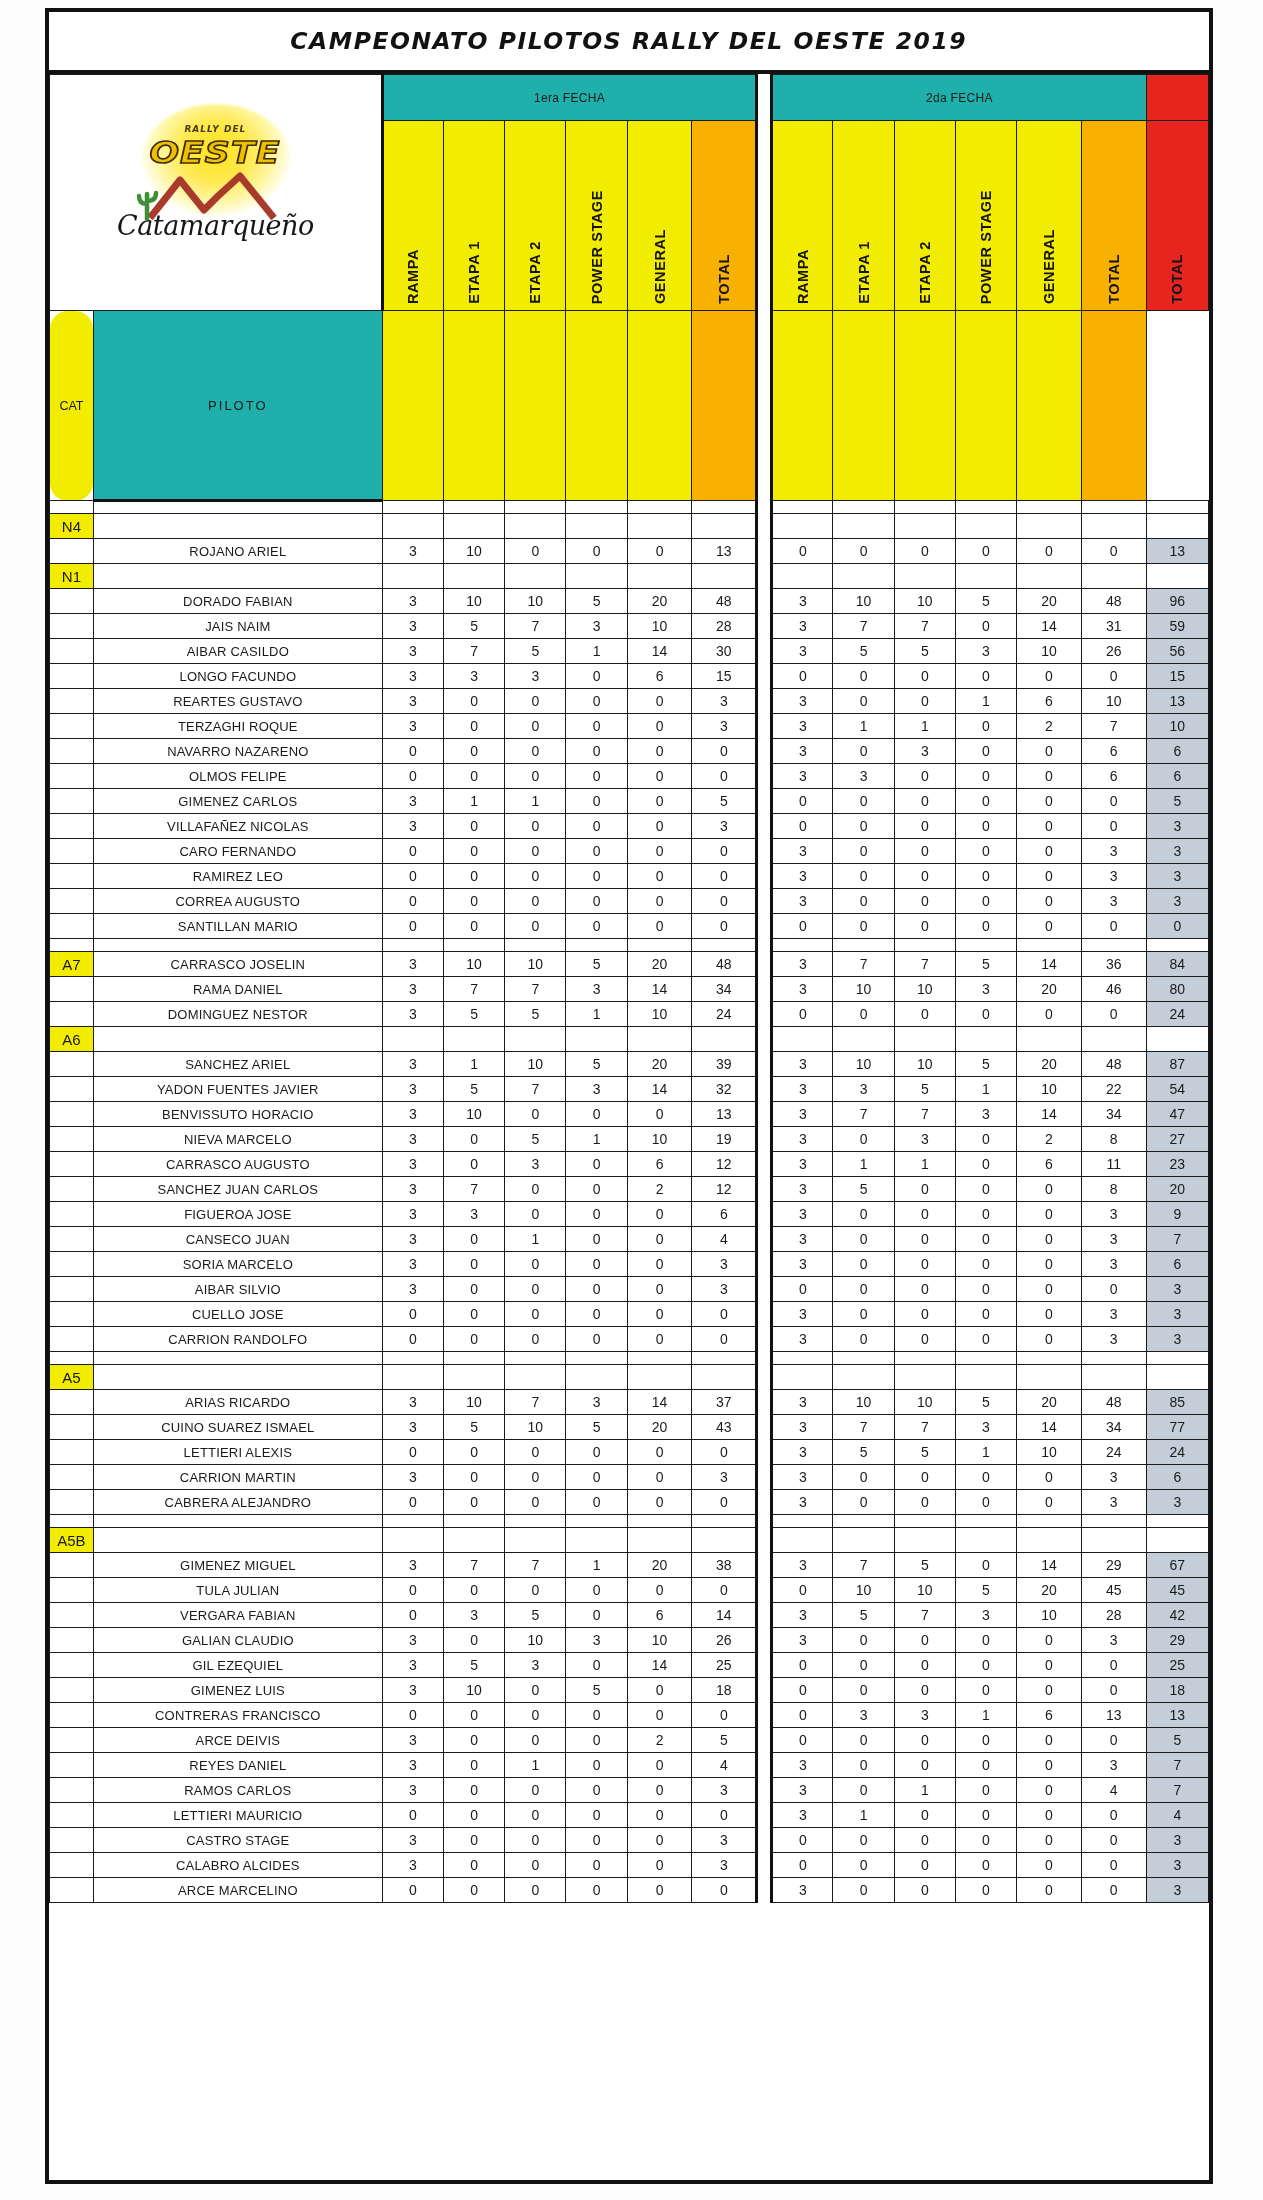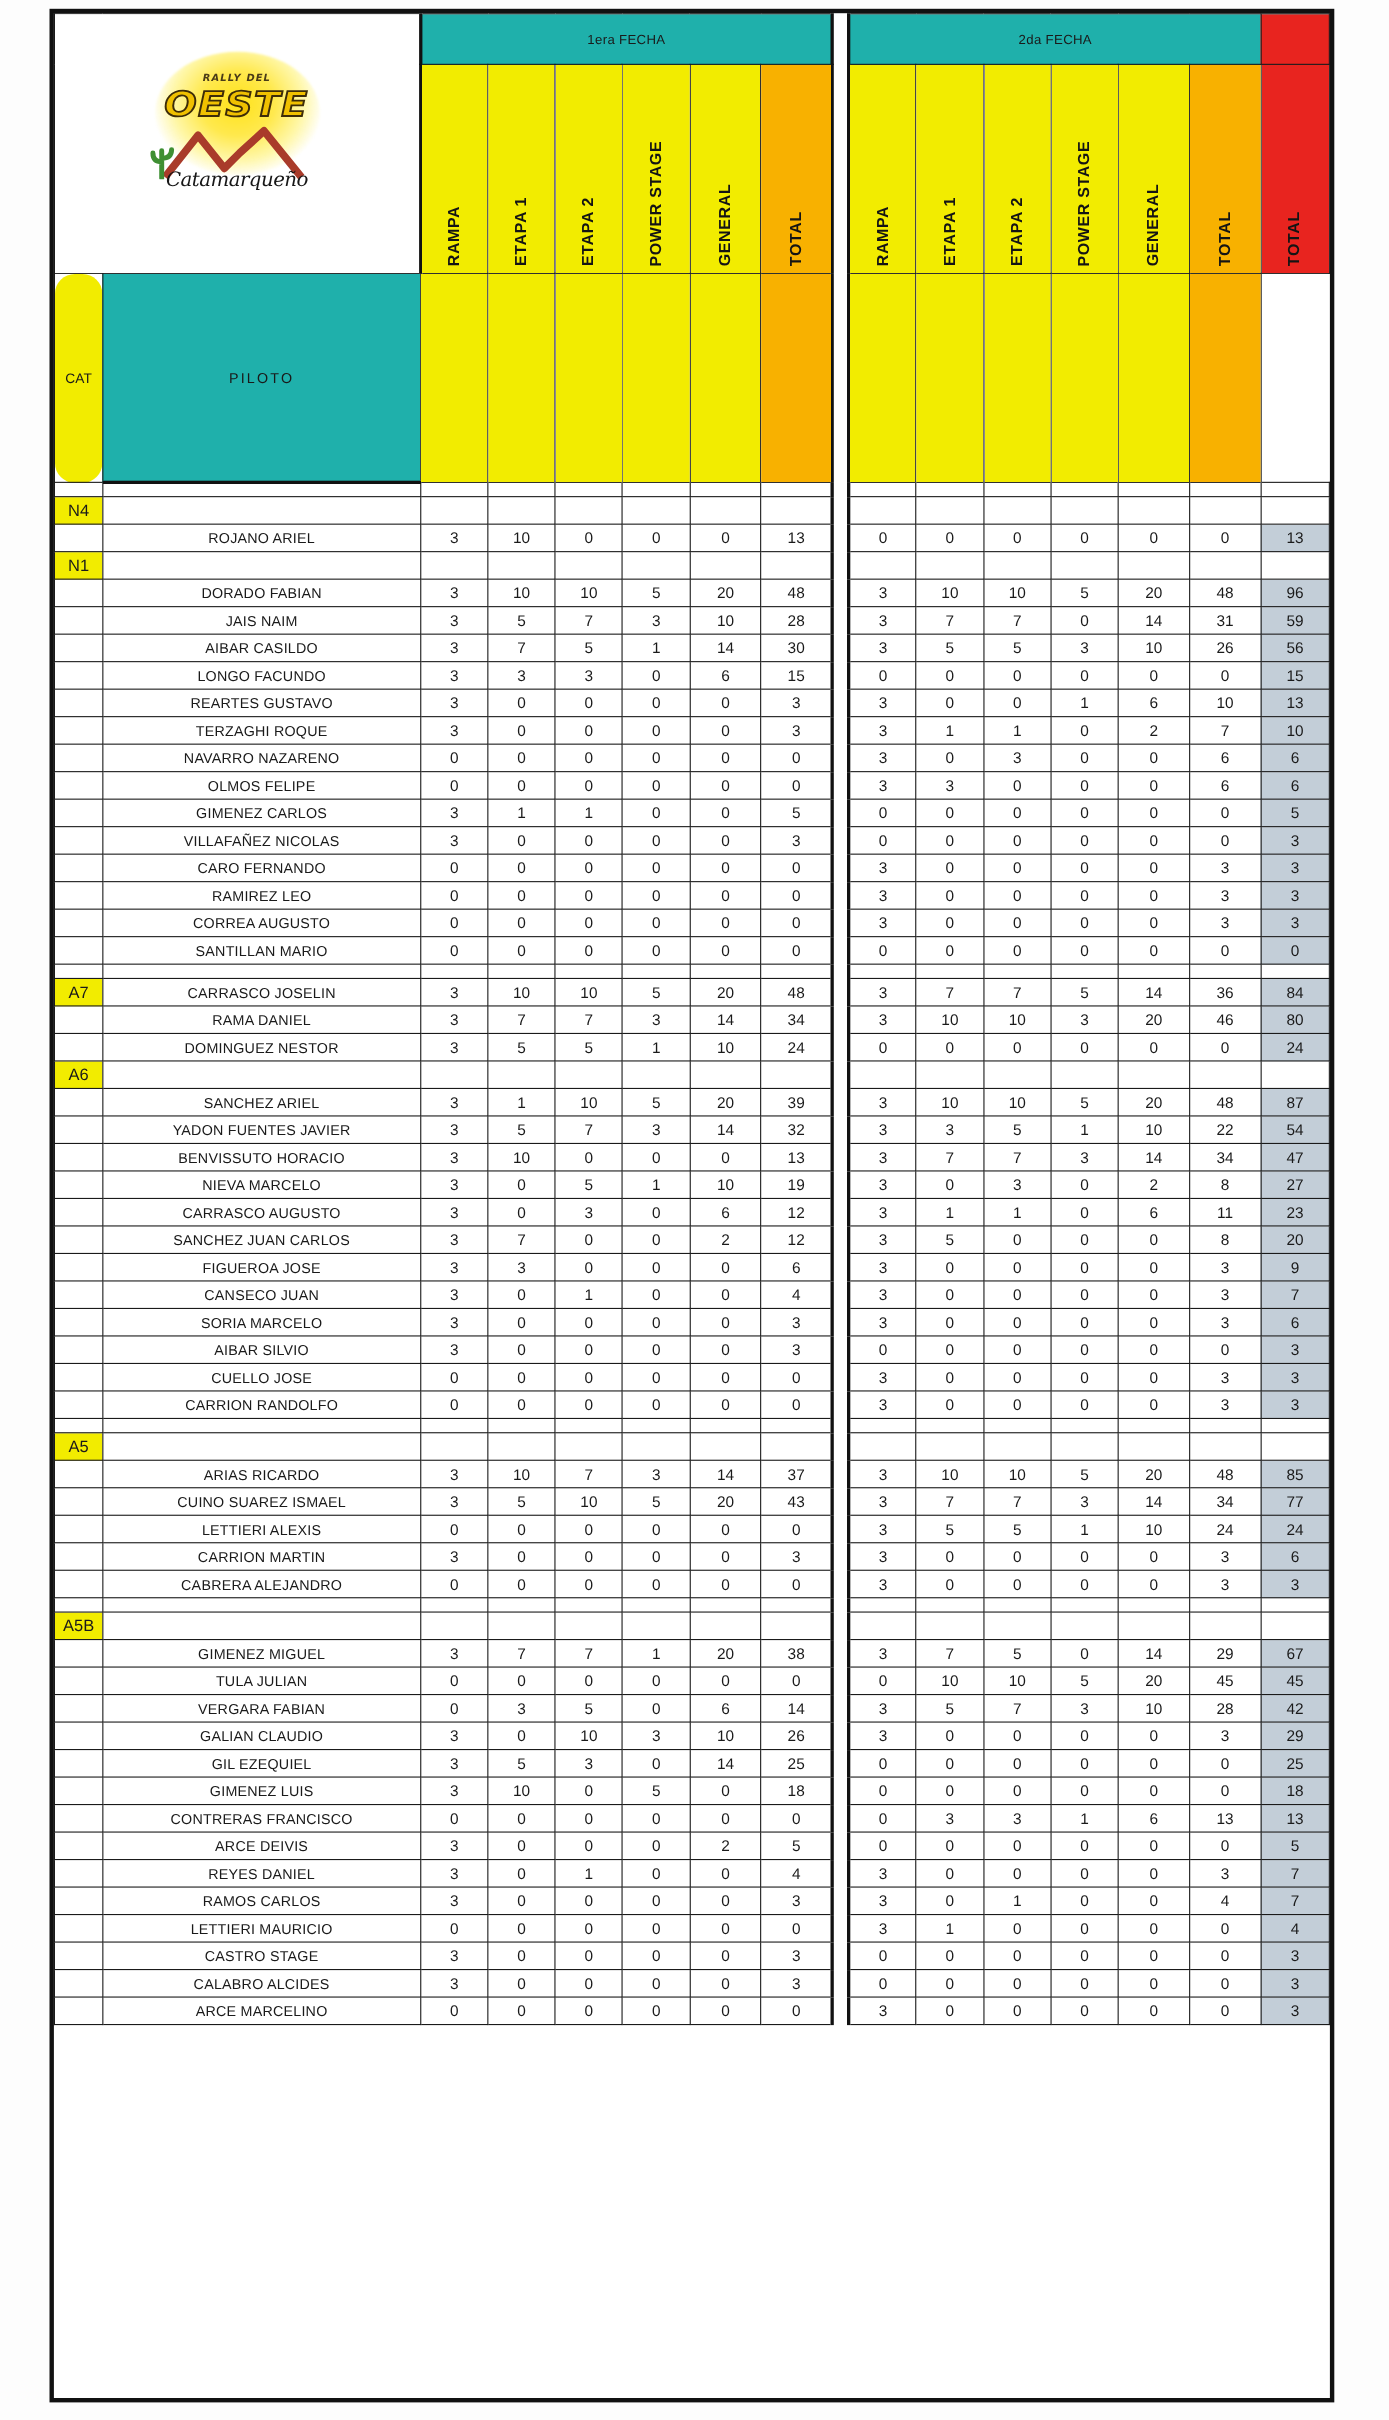--- a/index.html
+++ b/index.html
@@ -116,21 +116,21 @@
   .logo-mtn {
     position:absolute; top:62px; left:50%;
     transform:translateX(-50%);
     width:142px; height:50px;
   }
   .logo-script {
     position:relative;
     margin-top:-10px;
     font-family:"DejaVu Serif", serif;
     font-style:italic;
-    font-size:18px;
+    font-size:27px;
     color:#171717;
     letter-spacing:-0.5px;
   }
 
   .fecha-head {
     background:#1fb0ab;
     color:#10302f;
     font-weight:bold;
     font-size:12px;
     height:46px;
@@ -227,20 +227,23 @@
               border-left:3px solid #111 !important;
               border-right:3px solid #111 !important;
               border-top:none !important; border-bottom:none !important; }
 </style>
 </head>
 <body>
 
 <div id="sheet">
   <div class="frame">
 
+    <div class="title-bar">
+      <div class="title-text">CAMPEONATO PILOTOS RALLY DEL OESTE 2019</div>
+    </div>
 
     <table class="grid">
       <colgroup>
         <col class="c-cat">
         <col class="c-pilot">
         <col class="c-num">
           <col class="c-num">
           <col class="c-num">
           <col class="c-num">
           <col class="c-gen">

